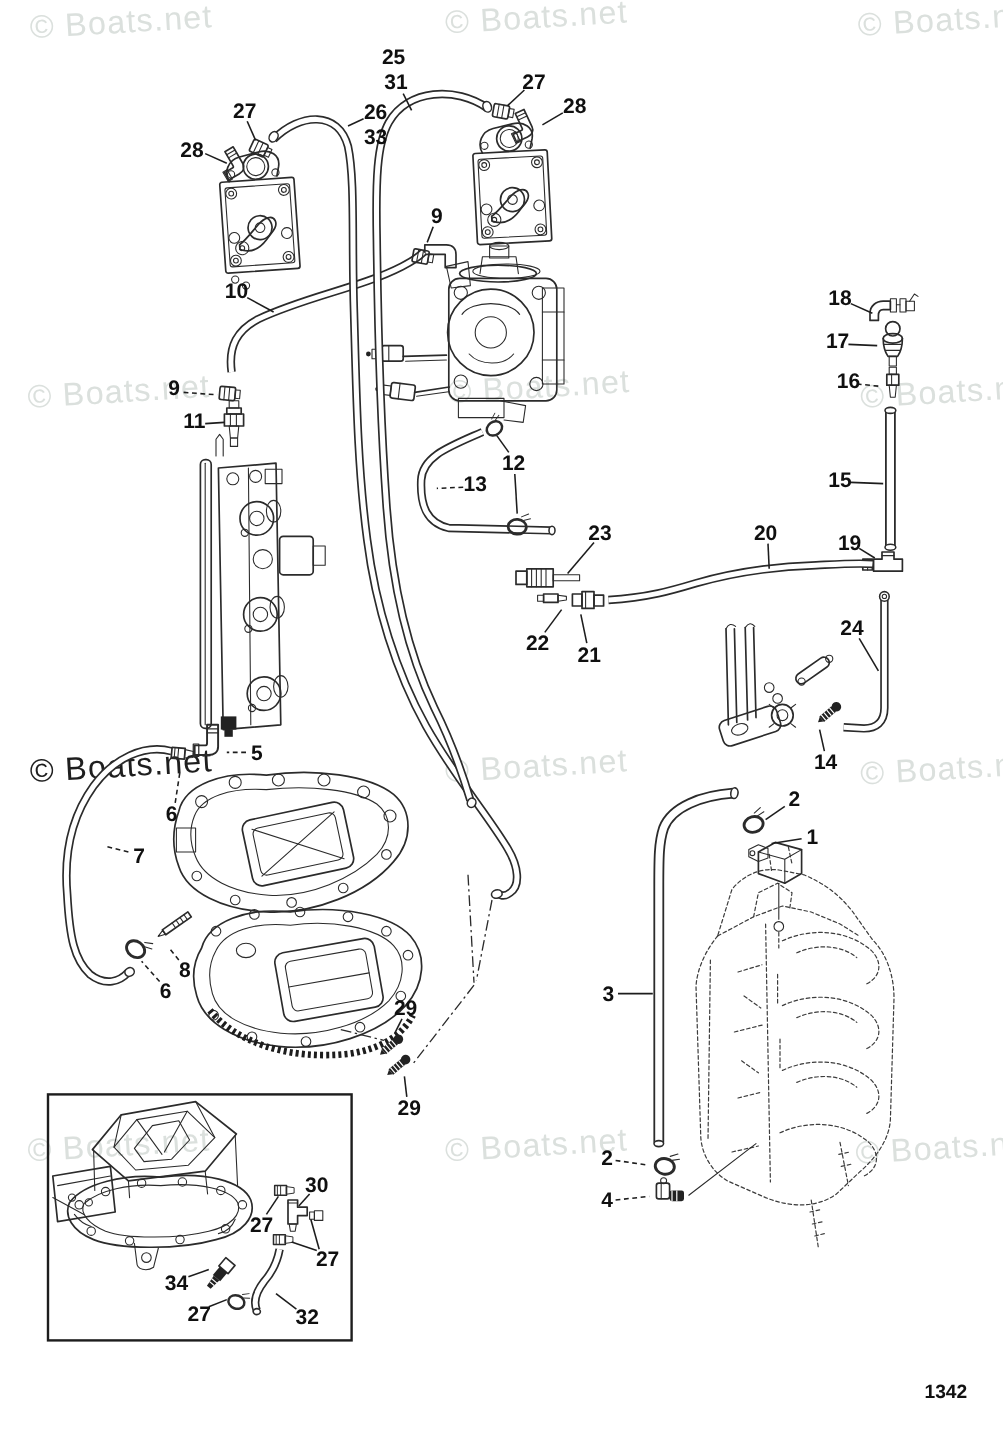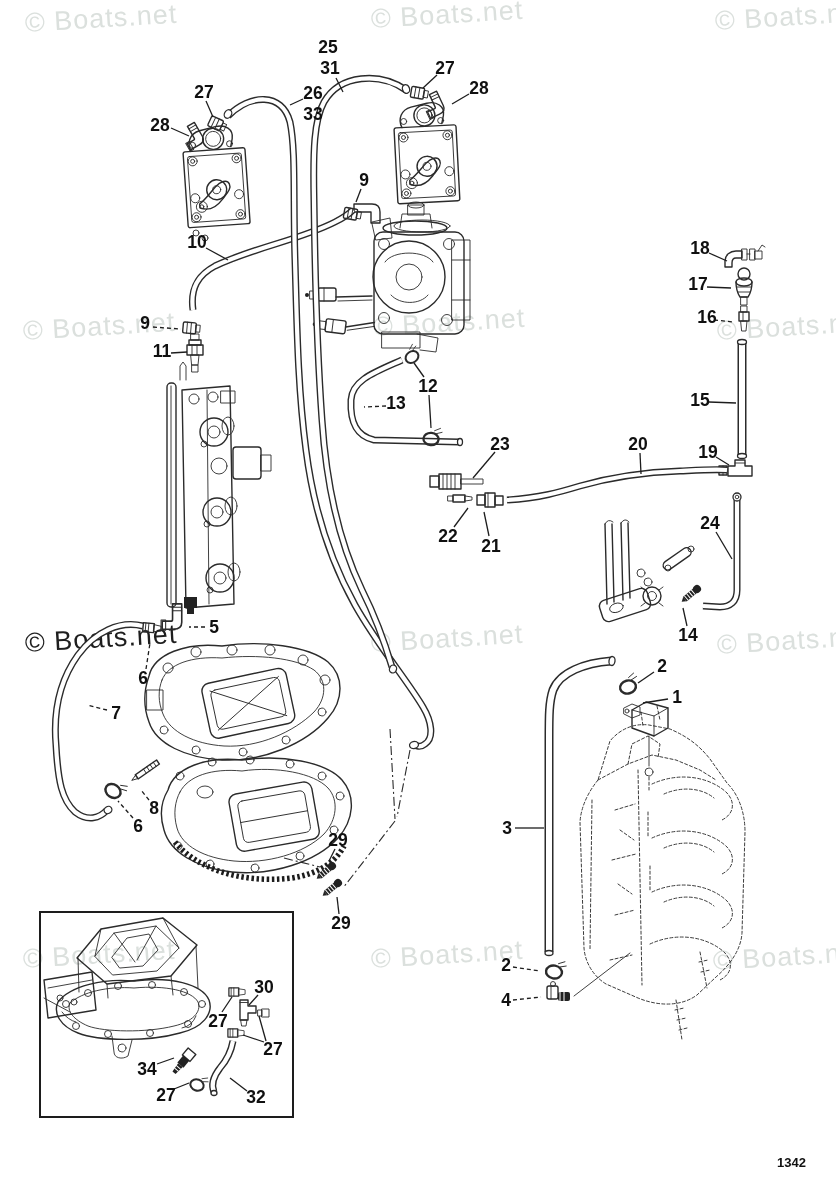--- a/index.html
+++ b/index.html
@@ -22,21 +22,21 @@
   .hose-i{fill:none;stroke:#ffffff;stroke-width:4.2;stroke-linecap:butt;stroke-linejoin:round;}
   .tube-o{fill:none;stroke:#2b2b2b;stroke-width:9;stroke-linecap:butt;}
   .tube-i{fill:none;stroke:#ffffff;stroke-width:6;stroke-linecap:butt;}
   .ghost{fill:none;stroke:#3c3c3c;stroke-width:1;stroke-dasharray:3 2.2;stroke-linecap:round;}
   .dashdot{fill:none;stroke:#2b2b2b;stroke-width:1.1;stroke-dasharray:9 3 2 3;}
   .gasket{fill:none;stroke:#1d1d1d;stroke-width:5.5;stroke-dasharray:2.5 2.6;}
   .leader{stroke:#1d1d1d;stroke-width:1.3;}
   .leader-dash{stroke-dasharray:4 3;}
   .endcap{fill:#ffffff;stroke:#2b2b2b;stroke-width:1.3;}
   text.callout{font-family:"Liberation Sans",sans-serif;font-weight:bold;font-size:17.5px;fill:#101010;text-anchor:middle;}
-  .page-number{position:absolute;right:30px;bottom:30px;font-weight:bold;font-size:13px;color:#111;z-index:3;}
+  .page-number{position:absolute;right:30px;bottom:30px;font-weight:bold;font-size:16px;color:#111;z-index:3;}
 </style>
 </head>
 <body>
 
 <div id="watermark-layer">
     <div class="watermark wm-light" style="left: 24px; top: 8px;">© Boats.net</div>
     <div class="watermark wm-light" style="left: 370px; top: 4px;">© Boats.net</div>
     <div class="watermark wm-light" style="left: 714px; top: 6px;">© Boats.net</div>
     <div class="watermark wm-light" style="left: 22px; top: 316px;">© Boats.net</div>
     <div class="watermark wm-light" style="left: 372px; top: 312px;">© Boats.net</div>

